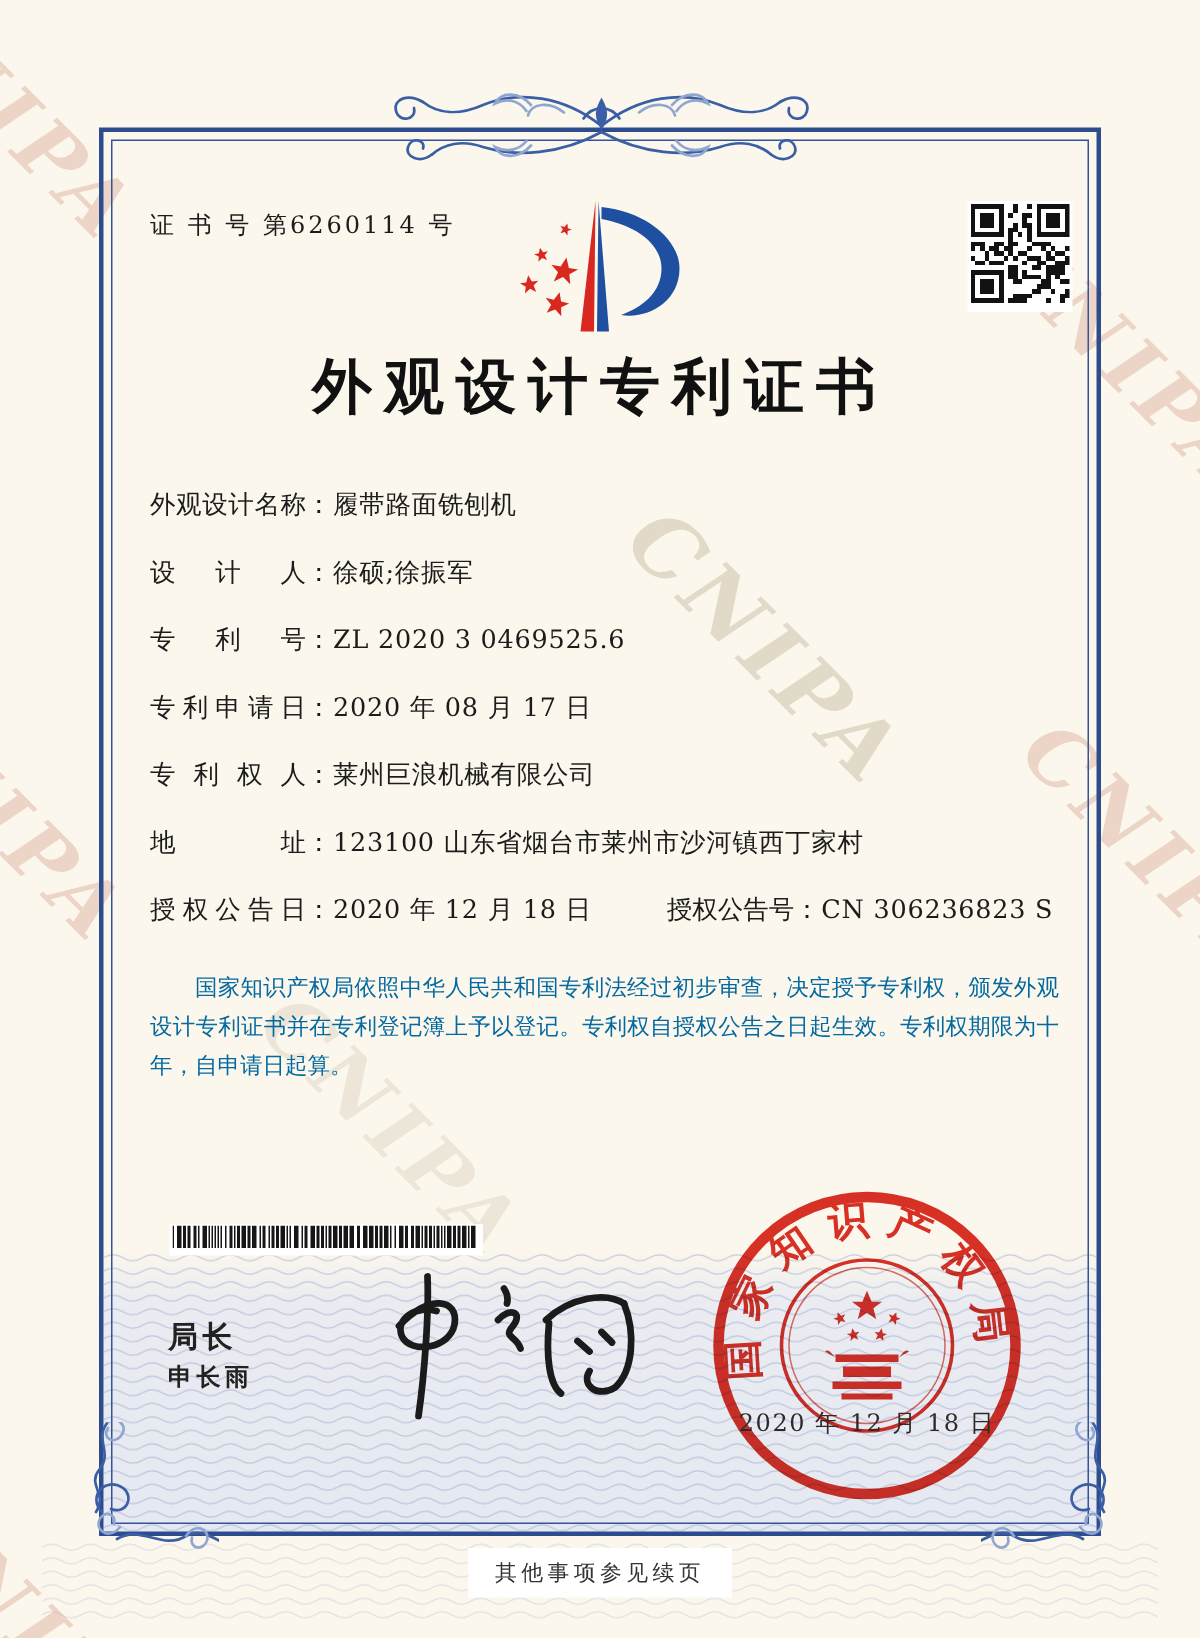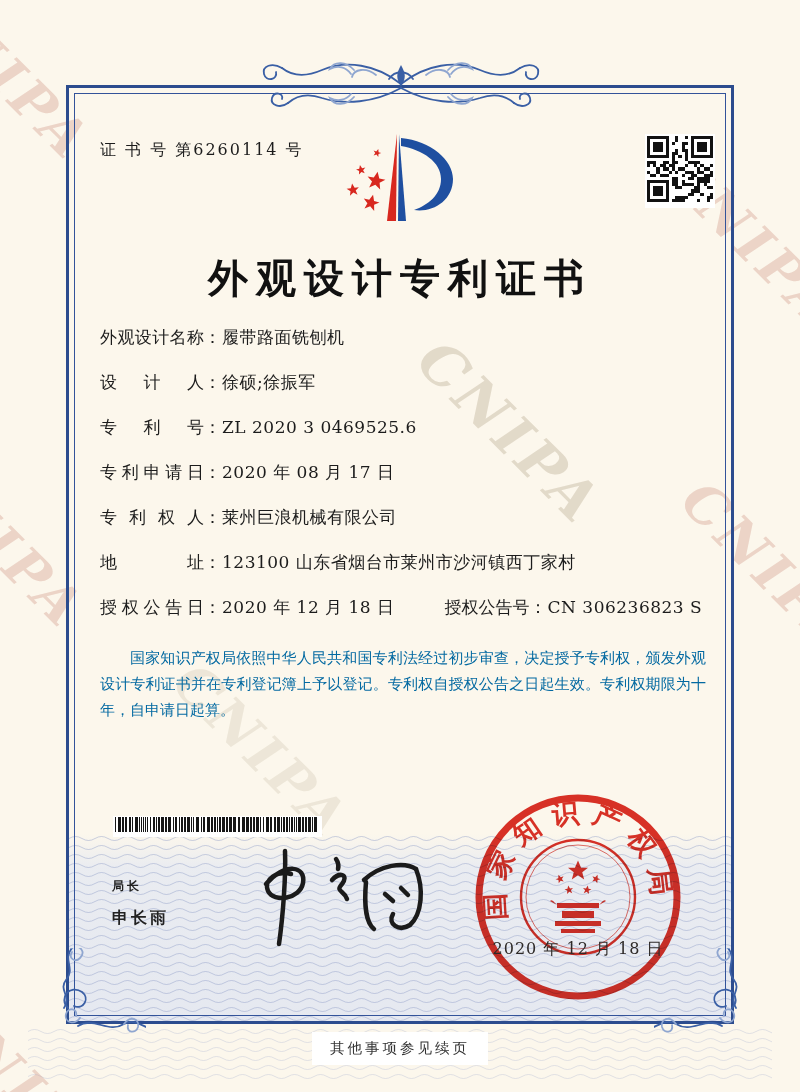--- a/index.html
+++ b/index.html
@@ -23,21 +23,21 @@
   .frame-outer{position:absolute;z-index:3;left:66px;top:85px;width:662px;height:933px;
       border:3px solid #2c4c8e;}
   .frame-inner{position:absolute;z-index:3;left:74px;top:93px;width:650px;height:921px;
       border:1px solid #33539a;}
   .ornament{position:absolute;z-index:4;}
 
   
   .cert-no{position:absolute;z-index:5;left:100px;top:140px;font-size:16px;letter-spacing:2px;}
   .logo{position:absolute;z-index:5;left:331px;top:122px;}
   .qr{position:absolute;z-index:5;left:645px;top:134px;background:#fff;padding:2px;}
-  .title{position:absolute;z-index:5;left:0;top:251px;width:100%;text-align:center;
+  .title{position:absolute;z-index:5;left:0;top:230px;width:100%;text-align:center;
       font-size:40px;font-weight:700;letter-spacing:8px;color:#111;}
 
   
   .fields{position:absolute;z-index:5;left:100px;top:327px;width:620px;font-size:17px;}
   .frow{height:21px;line-height:21px;margin-bottom:24px;white-space:nowrap;}
   .flabel{display:inline-block;width:104px;text-align:justify;text-align-last:justify;
       text-justify:inter-character;vertical-align:top;}
   .fcolon{display:inline-block;width:18px;}
   .fvalue{letter-spacing:.5px;}
   .gpair2{margin-left:50px;}
@@ -45,21 +45,21 @@
   
   .body-text{position:absolute;z-index:5;left:100px;top:645px;width:606px;
       font-size:15px;line-height:26px;text-align:justify;color:#0369a1;}
   .body-text p{margin:0;text-indent:2em;}
 
   
   .barcode{position:absolute;z-index:5;left:113px;top:816px;background:#fff;padding:1px 2px;}
 
   
   .sig-title{position:absolute;z-index:5;left:112px;top:878px;font-family:"DejaVu Sans","Liberation Sans",sans-serif;
-      font-weight:700;font-size:12px;letter-spacing:3px;color:#222;}
+      font-weight:700;font-size:20px;letter-spacing:3px;color:#222;}
   .sig-name{position:absolute;z-index:5;left:112px;top:908px;font-family:"DejaVu Sans","Liberation Sans",sans-serif;
       font-weight:700;font-size:16px;letter-spacing:3px;color:#222;}
   .sig-hand{position:absolute;z-index:6;left:228px;top:846px;}
 
   
   .seal{position:absolute;z-index:6;left:472px;top:791px;mix-blend-mode:multiply;opacity:.95;}
   .seal-date{position:absolute;z-index:7;left:478px;top:939px;width:200px;text-align:center;
       font-size:16px;letter-spacing:1px;color:#2e2a28;}
 
   

